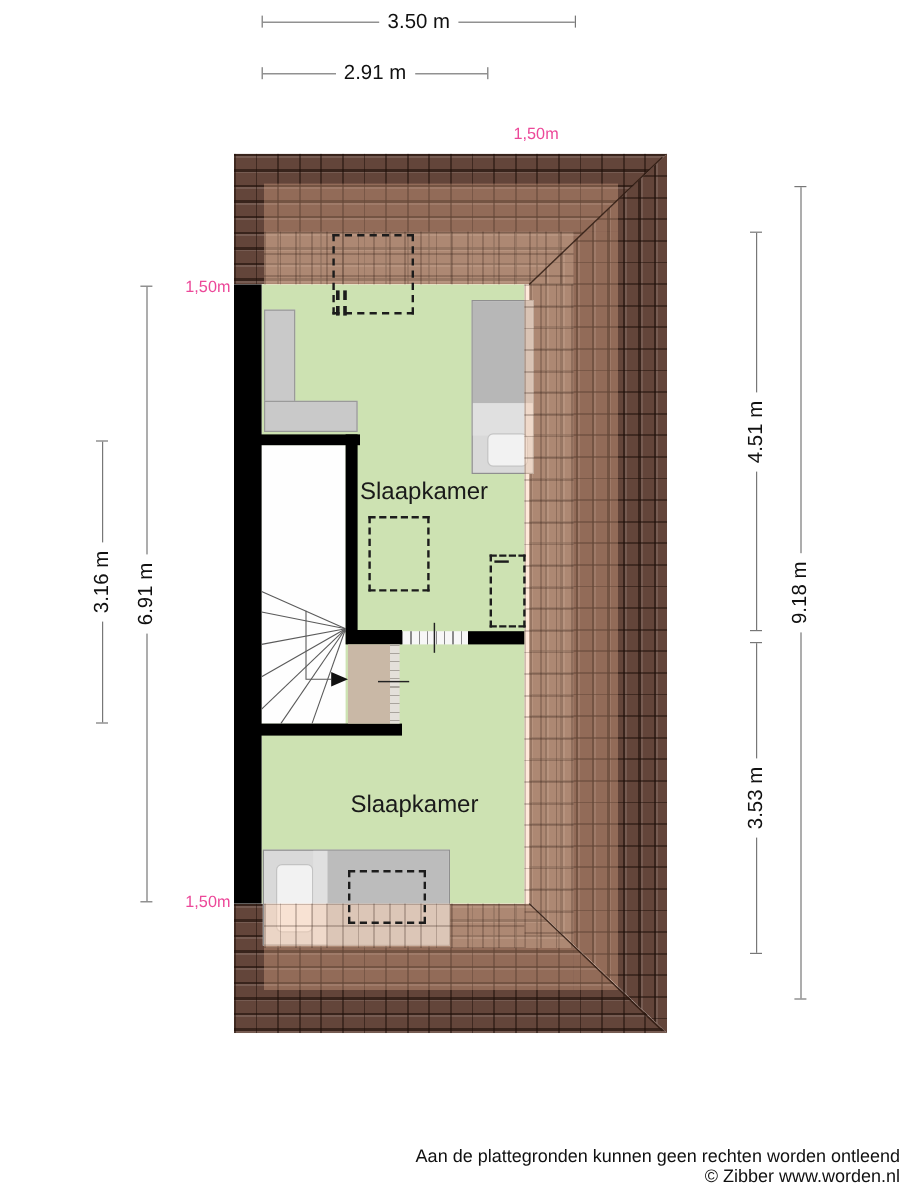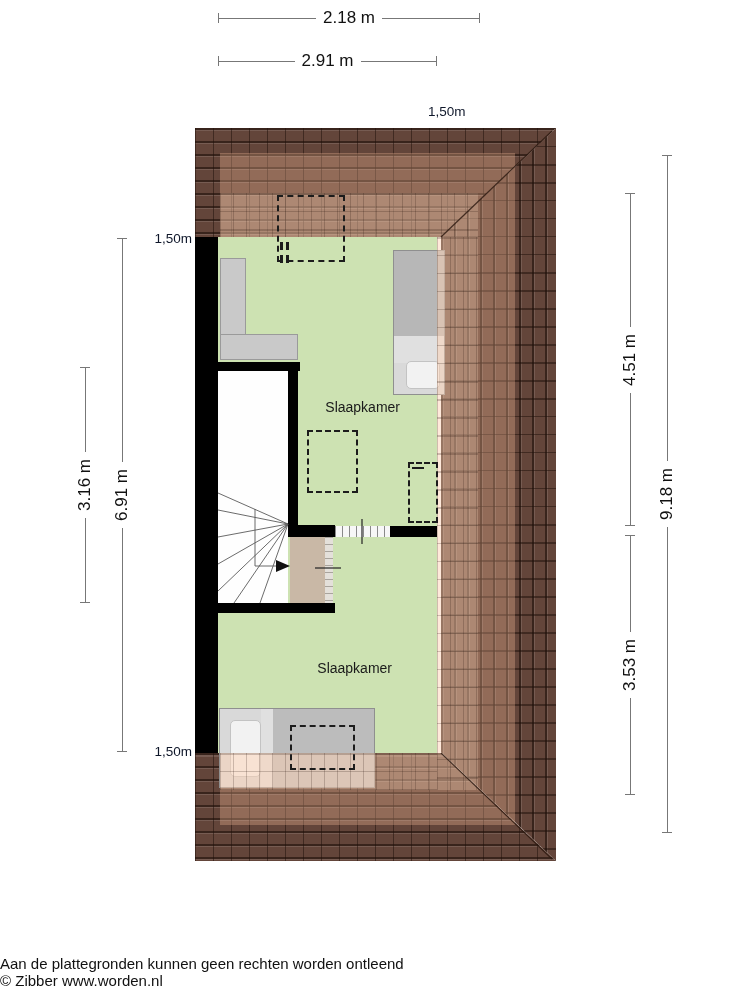--- a/index.html
+++ b/index.html
@@ -55,23 +55,23 @@
   .dimh { display:flex; align-items:center; font-size:17px; color:#111; white-space:nowrap; }
   .dimh .tick { width:1px; height:10px; background:#777; flex:0 0 auto; }
   .dimh .seg  { height:1px; background:#777; flex:1 1 auto; }
   .dimh .lbl  { margin:0 7px; flex:0 0 auto; }
 
   .dimv { display:flex; flex-direction:column; align-items:center; font-size:17px; color:#111; width:18px; }
   .dimv .tick { height:1px; width:10px; background:#777; flex:0 0 auto; }
   .dimv .seg  { width:1px; background:#777; flex:1 1 auto; }
   .dimv .lbl  { margin:7px 0; flex:0 0 auto; writing-mode:vertical-rl; transform:rotate(180deg); white-space:nowrap; }
 
-  .marker { font-size:13.5px; color:#0f172a; white-space:nowrap; }
-  .room-label { font-size:14px; color:#1a1a1a; text-align:right; }
-  .footer-line { width:750px; text-align:left; font-size:15px; color:#111; }
+  .marker { font-size:13.5px; color:#ec4899; white-space:nowrap; }
+  .room-label { font-size:20px; color:#1a1a1a; text-align:right; }
+  .footer-line { width:750px; text-align:right; font-size:15px; color:#111; }
   svg.lines { pointer-events:none; }
 </style>
 </head>
 <body>
 
 <div id="canvas">
 
   <div class="abs roof-h" style="left:195px; top:128px; width:361px; height:109px;
               clip-path:polygon(0 0, 361px 0, 246px 109px, 0 109px);"></div>
   <div class="abs roof-v" style="left:441px; top:128px; width:115px; height:733px;
@@ -148,25 +148,25 @@
     <line x1="362" y1="519" x2="362" y2="544" stroke="#222" stroke-width="1.2"></line>
     <line x1="315" y1="568" x2="341" y2="568" stroke="#222" stroke-width="1.2"></line>
   </svg>
 
   <div class="abs room-label" style="left:300px; top:399px; width:100px;">Slaapkamer</div>
   <div class="abs room-label" style="left:292px; top:660px; width:100px;">Slaapkamer</div>
 
   <div class="abs dimh" style="left:218px; top:6px; width:262px; height:24px;">
     <div class="tick"></div>
       <div class="seg"></div>
-    <span class="lbl">2.18 m</span>
-    <div class="seg"></div>
-      <div class="tick"></div>
-  </div>
-  <div class="abs dimh" style="left:218px; top:49px; width:219px; height:24px;justify-content:center;">
+    <span class="lbl">3.50 m</span>
+    <div class="seg"></div>
+      <div class="tick"></div>
+  </div>
+  <div class="abs dimh" style="left:218px; top:49px; width:189px; height:24px;justify-content:center;">
     <div class="tick"></div>
       <div class="seg"></div>
     <span class="lbl">2.91 m</span>
     <div class="seg"></div>
       <div class="tick"></div>
   </div>
 
   <div class="abs dimv" style="left:76px; top:367px; height:236px;">
     <div class="tick"></div>
       <div class="seg"></div>

